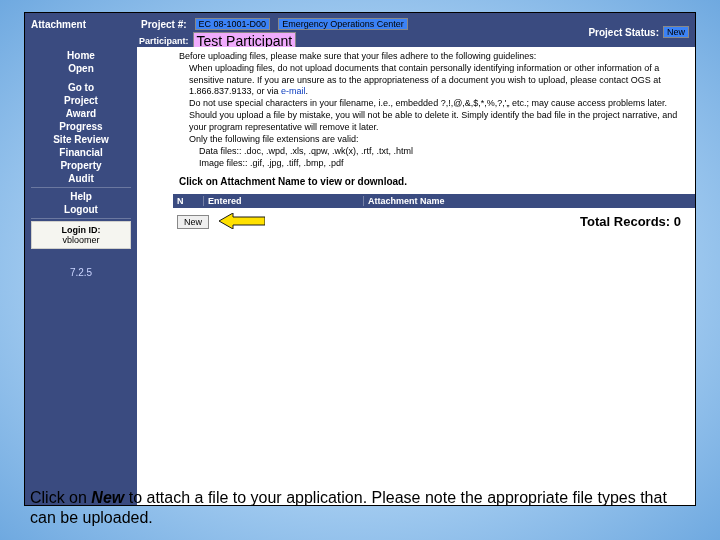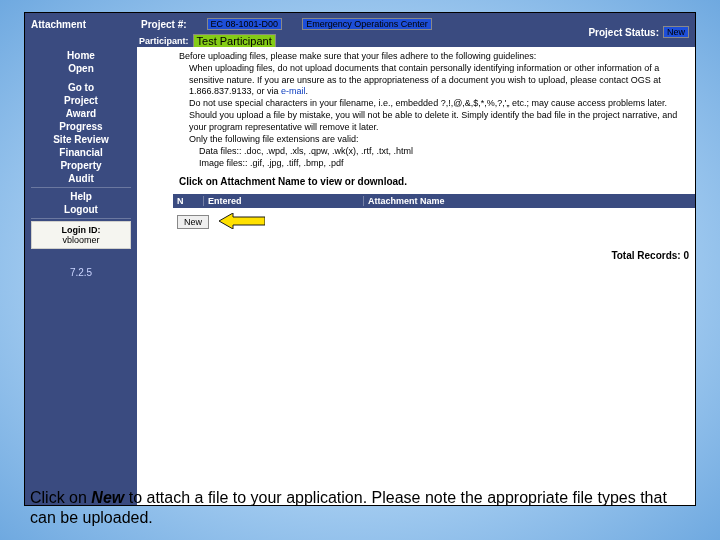--- a/index.html
+++ b/index.html
@@ -27,26 +27,26 @@
     padding-left: 2px;
     gap: 4px;
   }
   .topbar .title {
     font-weight: bold;
     width: 110px;
     padding-left: 4px;
   }
   .topbar .proj-info {
     display: flex;
-    gap: 20px;
+    gap: 8px;
     align-items: center;
     font-weight: bold;
   }
   .topbar .pill {
-    background: #1d4ed8;
+    background: #3b82f6;
     color: #000;
     font-weight: normal;
     padding: 0 3px;
     font-size: 9px;
     border: 1px solid #888;
   }
   .topbar .status-group {
     margin-left: auto;
     display: flex;
     gap: 4px;
@@ -60,22 +60,22 @@
     height: 12px;
     display: flex;
     align-items: center;
     padding-left: 114px;
     color: #fff;
     font-size: 9px;
     font-weight: bold;
     gap: 4px;
   }
   .row2 .pill {
-    background: #84cc16; color:#000; font-weight: normal;
-    padding: 0 3px; border:1px solid #888; font-size:11px;
+    background: #f0abfc; color:#000; font-weight: normal;
+    padding: 0 3px; border:1px solid #888; font-size:14px;
   }
   .main {
     display: flex;
     height: calc(100% - 34px);
     gap: 36px;
   }
   .sidebar {
     width: 112px;
     background: #3a4b80;
     color: #fff;
@@ -158,25 +158,24 @@
   }
   .arrow {
     position: absolute;
     left: 46px;
     top: 5px;
     width: 46px; height: 16px;
     pointer-events: none;
   }
   .footer-line {
     position: absolute;
-    right: 6px;
+    right: 14px;
     top: 6px;
-    font-size: 10px;
-    font-weight: bold;
-    margin-top: 36px;
+    font-size: 13px;
+    font-weight: bold;
   }
   .caption {
     position: absolute;
     left: 30px; right: 30px;
     top: 488px;
     font-size: 16px;
     color: #000;
     line-height: 1.25;
   }
   .caption em { font-style: italic; font-weight: bold; }

